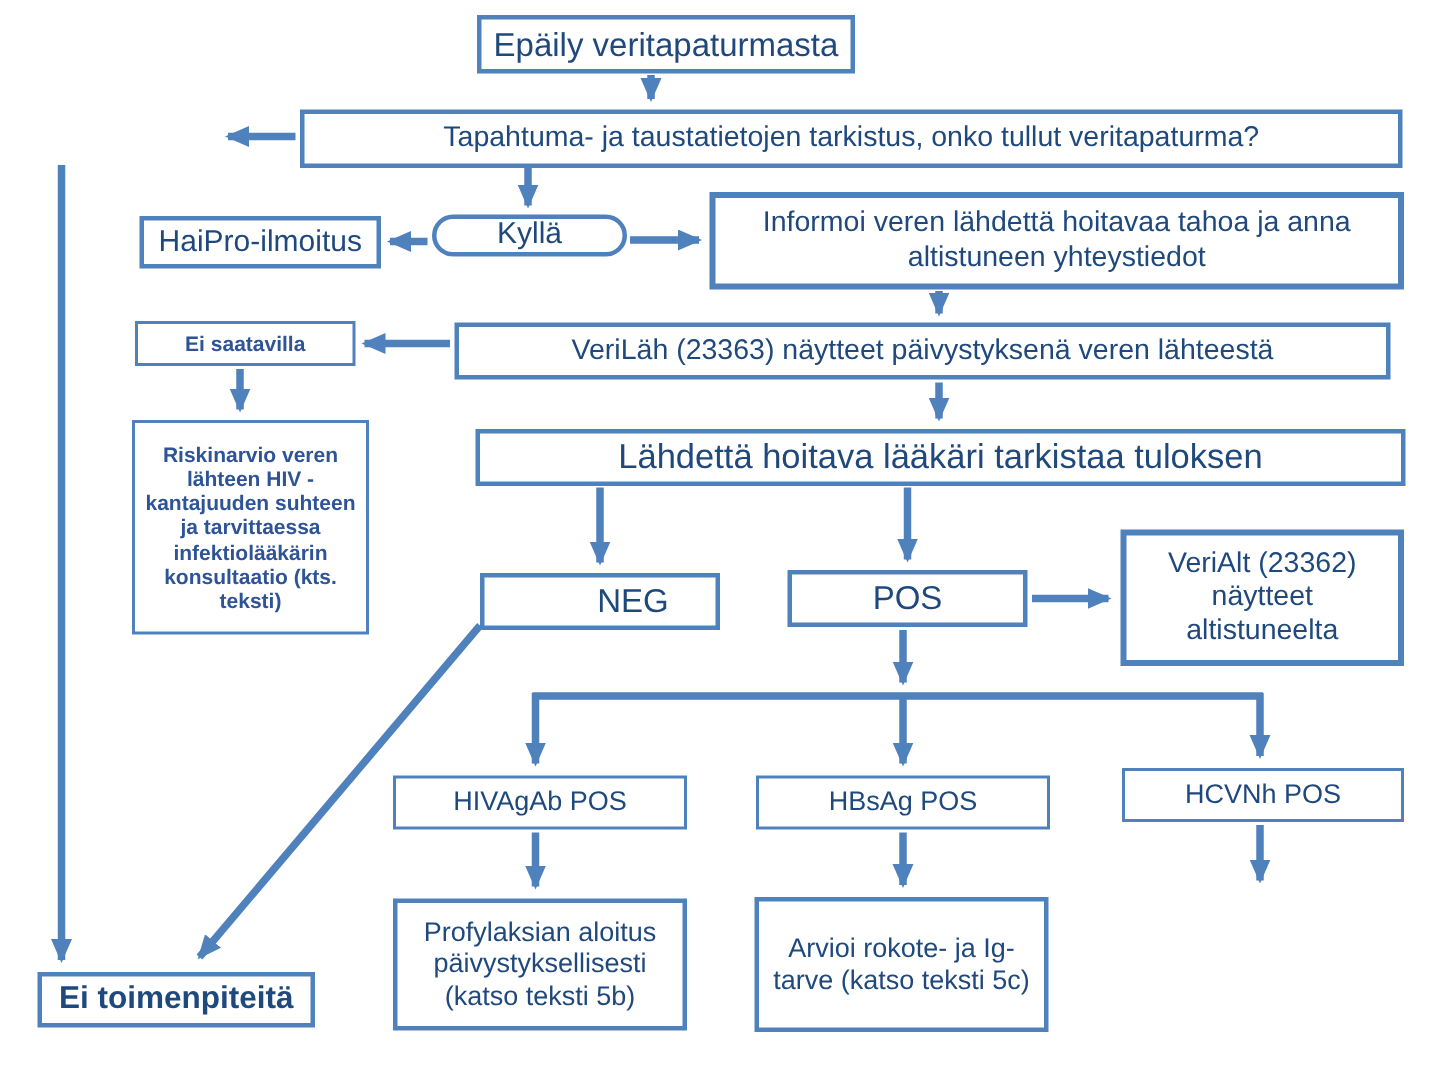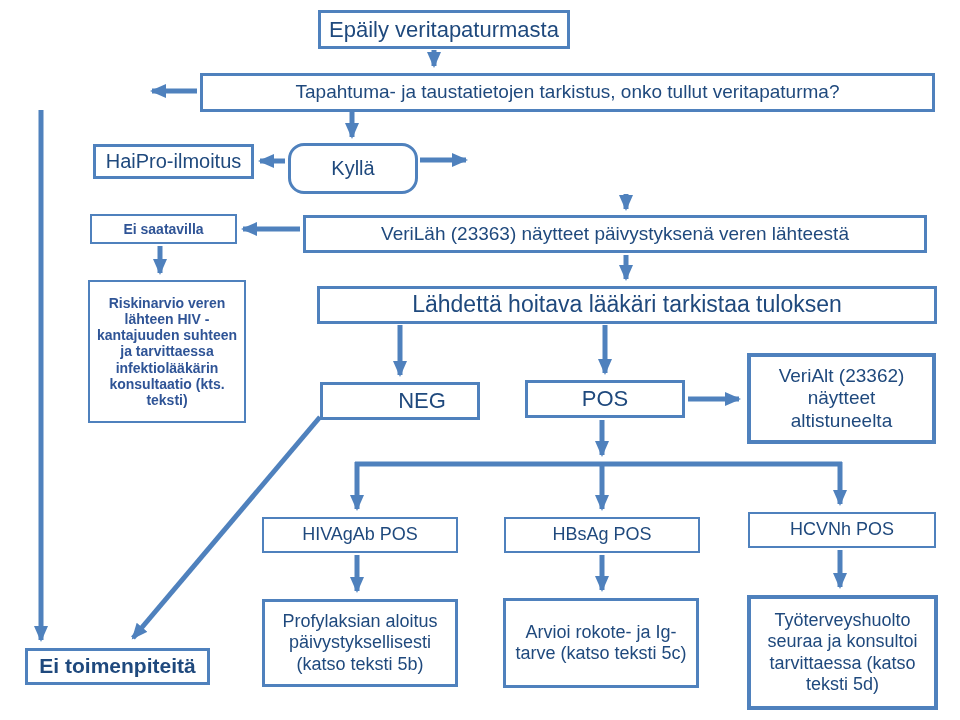--- a/index.html
+++ b/index.html
@@ -6,21 +6,21 @@
   body{width:960px;height:720px;position:relative;overflow:hidden;
        font-family:"Liberation Sans",sans-serif;}
   .canvas{position:absolute;inset:0;width:960px;height:720px;background:#fff;}
   .connectors{position:absolute;left:0;top:0;z-index:1;}
   .node{position:absolute;z-index:2;display:flex;align-items:center;justify-content:center;
         text-align:center;background:#fff;border:3px solid #4f81bd;box-sizing:border-box;
         color:#1f497d;line-height:1.18;padding:1px 4px;}
   .n-epaily{left:318px;top:10px;width:252px;height:39px;font-size:22px;font-weight:normal;}
   .n-tapahtuma{left:200px;top:73px;width:735px;height:39px;font-size:19px;}
   .n-ei{left:27px;top:73px;width:118px;height:35px;font-size:20px;font-weight:bold;}
-  .n-kylla{left:288px;top:143px;width:130px;height:51px;font-size:20px;border-radius:16px;}
+  .n-kylla{left:288px;top:143px;width:130px;height:28px;font-size:20px;border-radius:16px;}
   .n-haipro{left:93px;top:144px;width:161px;height:35px;font-size:20px;}
   .n-informoi{left:473px;top:128px;width:463px;height:65px;font-size:19px;border-width:4px;}
   .n-verilah{left:303px;top:215px;width:624px;height:38px;font-size:19px;}
   .n-eisaatavilla{left:90px;top:214px;width:147px;height:30px;font-size:14px;font-weight:bold;
                   border-width:2px;color:#2f5496;}
   .n-riskinarvio{left:88px;top:280px;width:158px;height:143px;font-size:14px;font-weight:bold;
                  border-width:2px;color:#2f5496;line-height:1.16;padding:2px 6px;}
   .n-lahdetta{left:317px;top:286px;width:620px;height:38px;font-size:23px;}
   .n-neg{left:320px;top:382px;width:160px;height:38px;font-size:22px;padding-left:48px;}
   .n-pos{left:525px;top:380px;width:160px;height:38px;font-size:22px;}
@@ -75,20 +75,23 @@
   </div>
   <div class="node n-tapahtuma">
     <span>Tapahtuma- ja taustatietojen tarkistus, onko tullut veritapaturma?</span>
   </div>
   <div class="node n-kylla">
     <span>Kyllä</span>
   </div>
   <div class="node n-haipro">
     <span>HaiPro-ilmoitus</span>
   </div>
+  <div class="node n-informoi">
+    <span>Informoi veren lähdettä hoitavaa tahoa ja anna altistuneen yhteystiedot</span>
+  </div>
   <div class="node n-verilah">
     <span>VeriLäh (23363) näytteet päivystyksenä veren lähteestä</span>
   </div>
   <div class="node n-eisaatavilla">
     <span>Ei saatavilla</span>
   </div>
   <div class="node n-riskinarvio">
     <span>Riskinarvio veren lähteen HIV - kantajuuden suhteen ja tarvittaessa infektiolääkärin konsultaatio (kts. teksti)</span>
   </div>
   <div class="node n-lahdetta">
@@ -111,20 +114,17 @@
   </div>
   <div class="node n-hcvnh">
     <span>HCVNh POS</span>
   </div>
   <div class="node n-profylaksia">
     <span>Profylaksian aloitus päivystyksellisesti (katso teksti 5b)</span>
   </div>
   <div class="node n-arvioi">
     <span>Arvioi rokote- ja Ig-tarve (katso teksti 5c)</span>
   </div>
-  <div class="node n-tyoterveys">
-    <span>Työterveyshuolto seuraa ja konsultoi tarvittaessa (katso teksti 5d)</span>
-  </div>
   <div class="node n-eitoimenpiteita">
     <span>Ei toimenpiteitä</span>
   </div>
 
 </div>
 
 </body></html>

